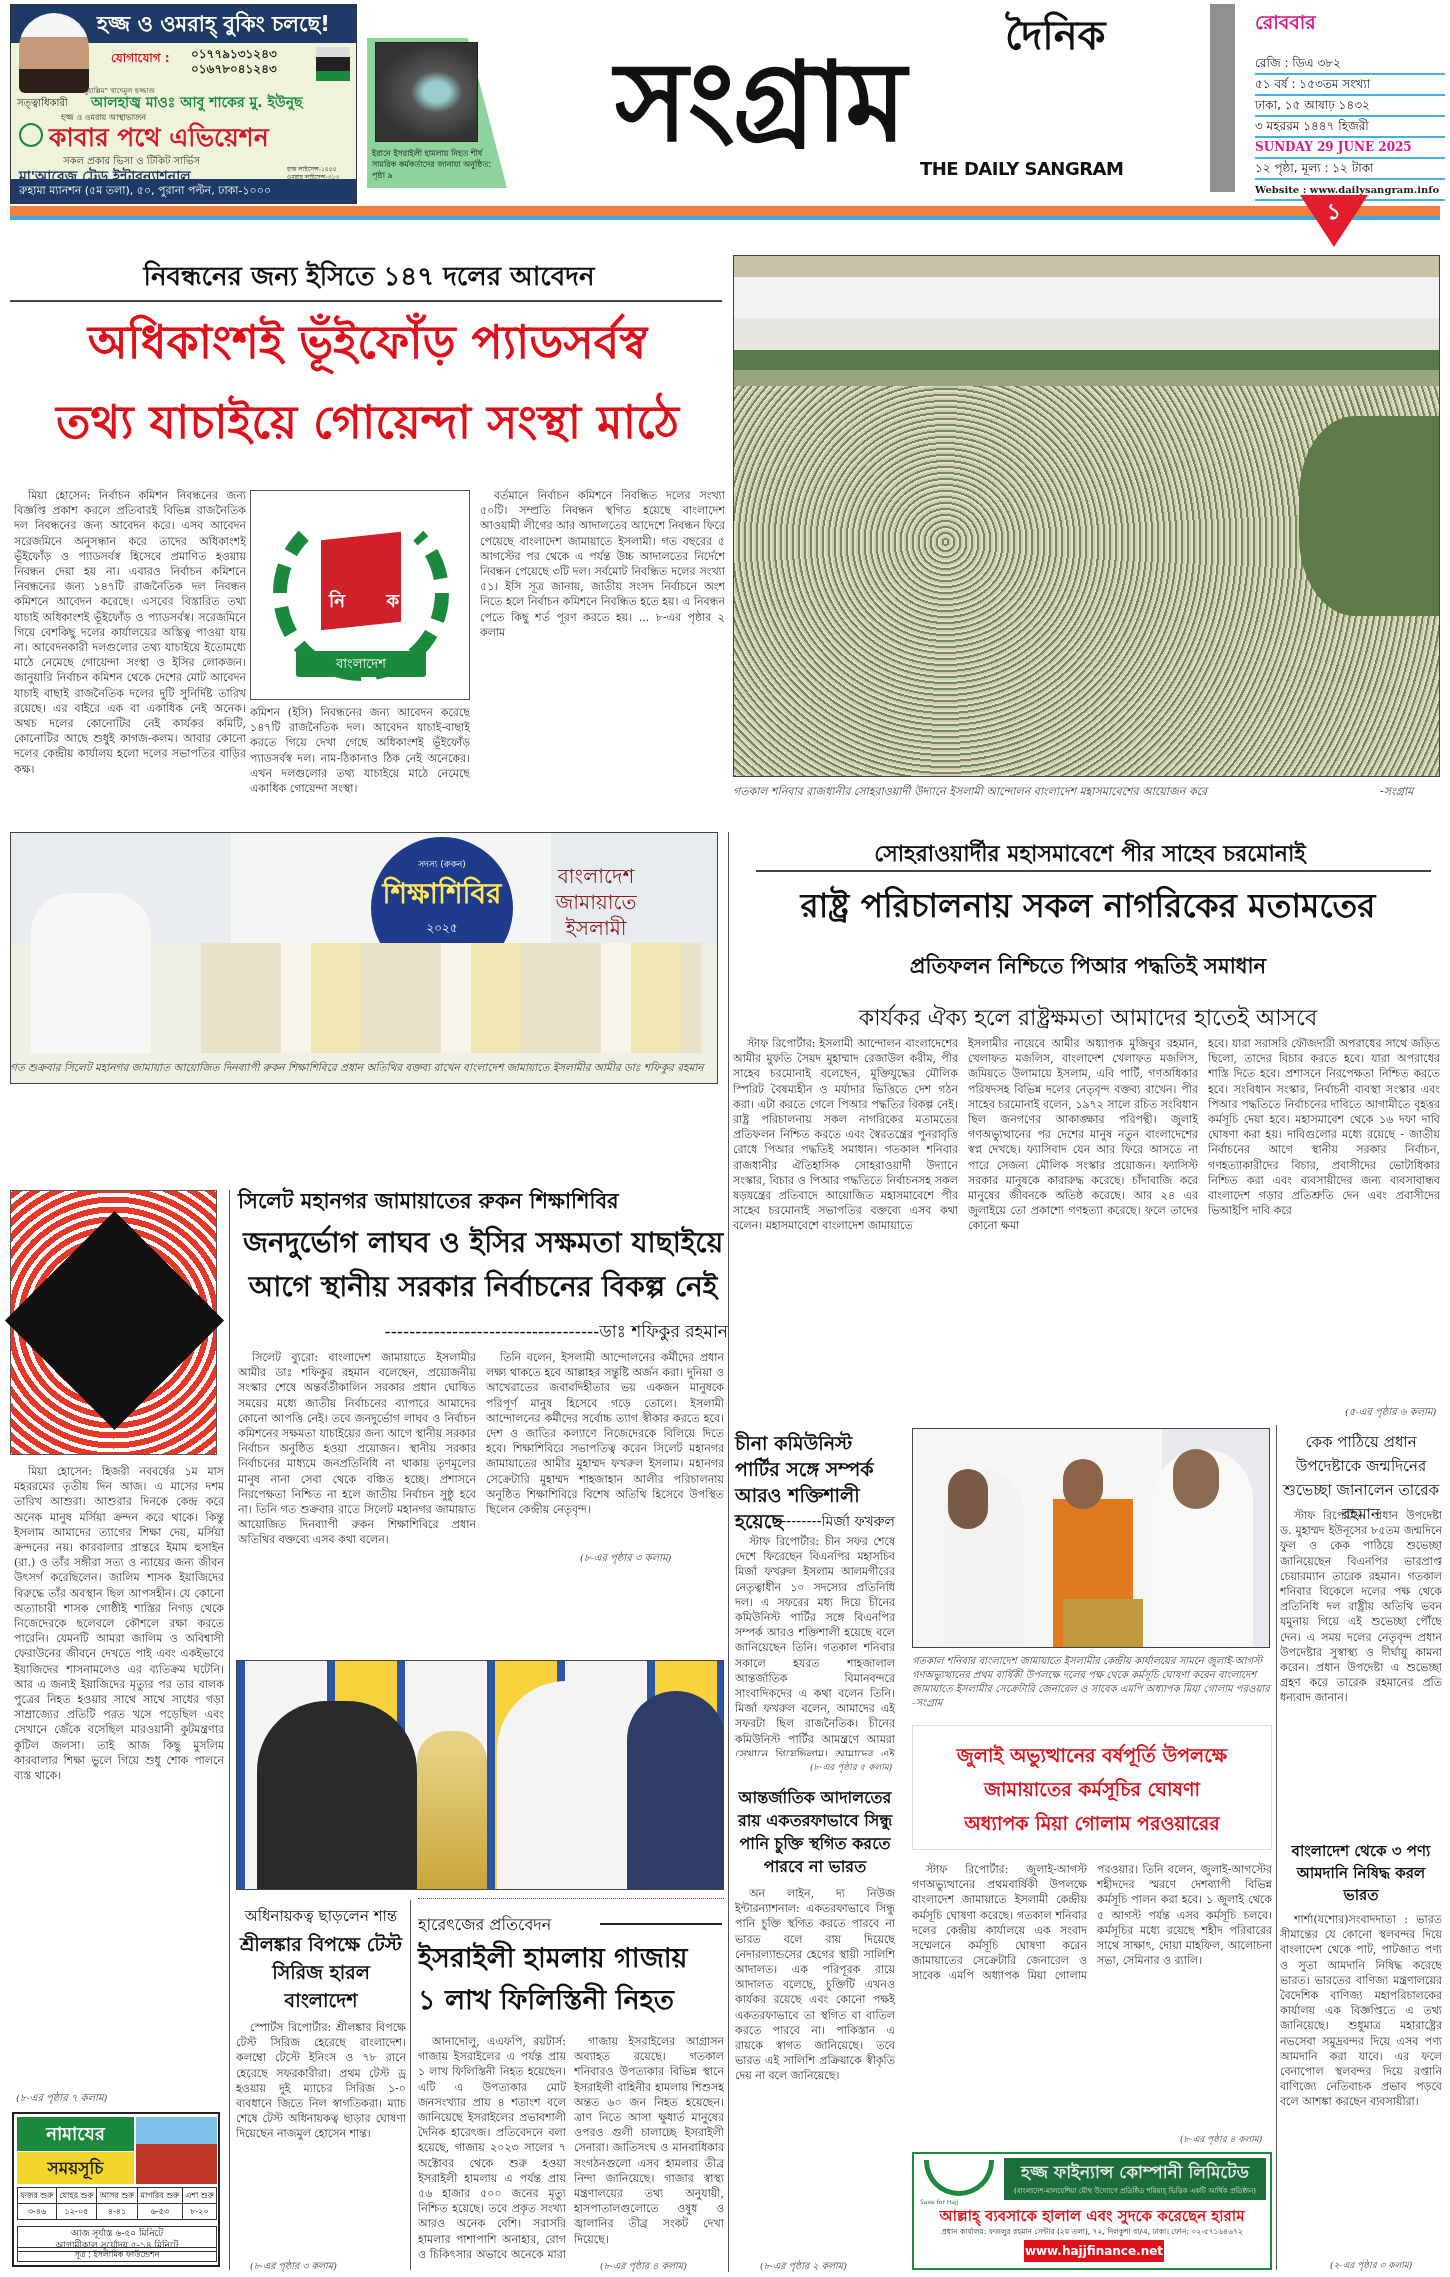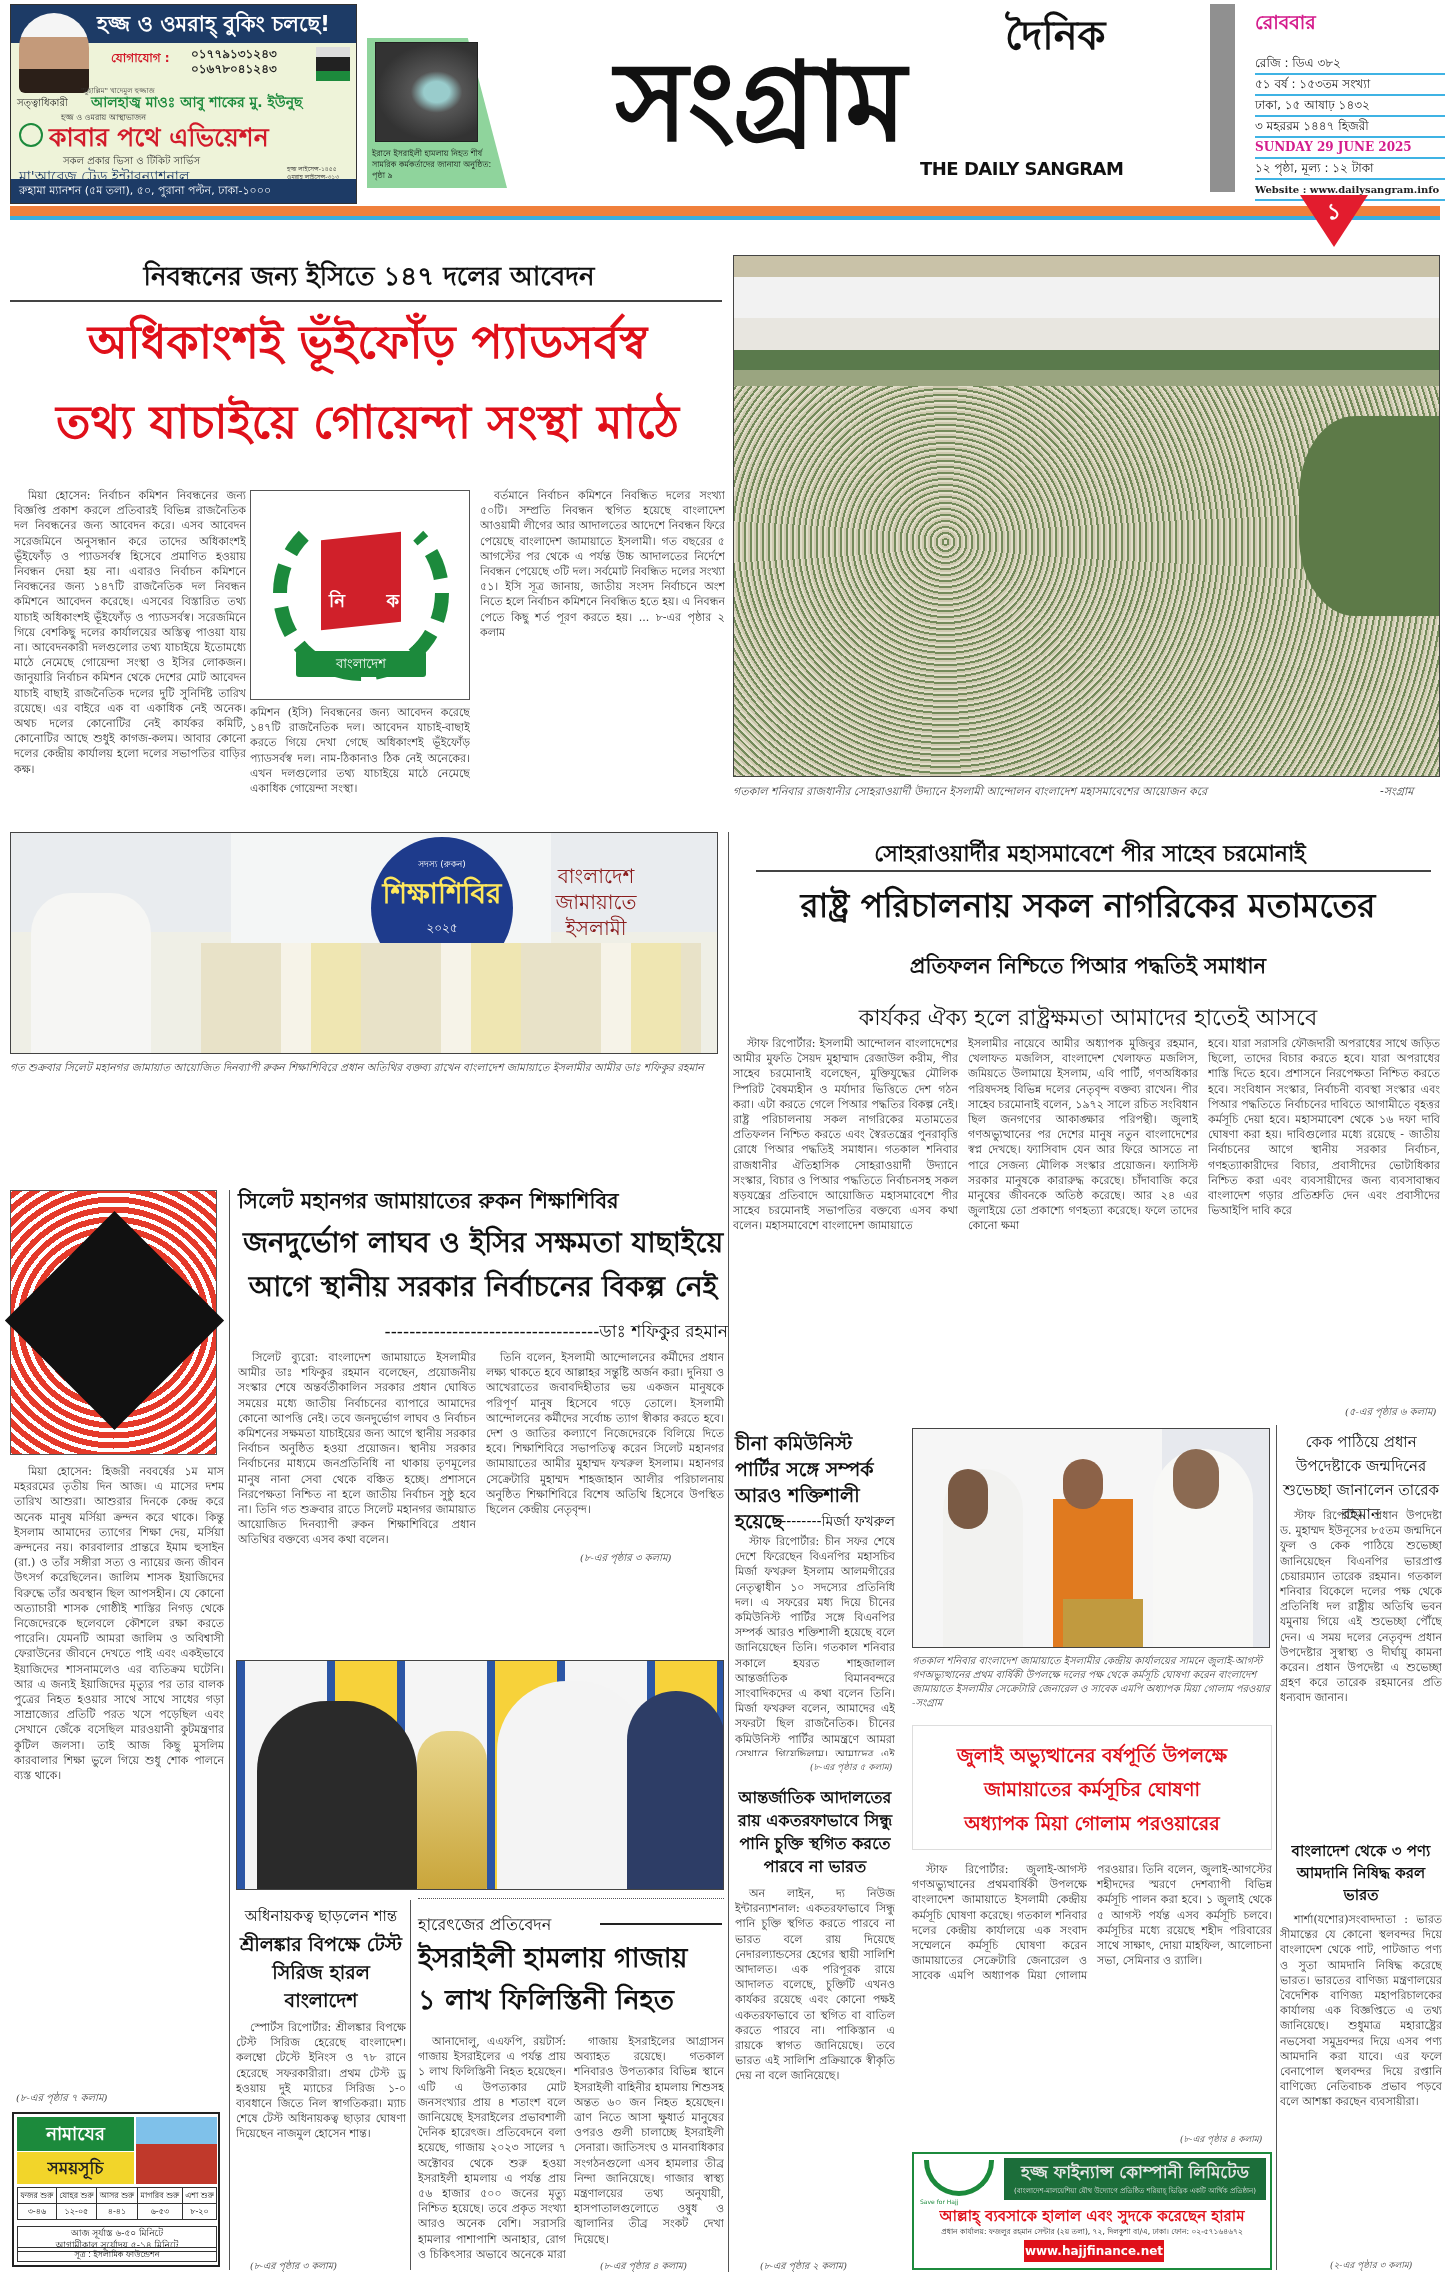--- a/index.html
+++ b/index.html
@@ -75,21 +75,21 @@
     <div>০১৬৭৮০৪১২৪৩</div>
   </div>
   <div style="position:absolute;left:305px;top:42px;width:34px;height:34px;background:linear-gradient(#ddd 0 30%,#222 30% 70%,#1c8a3c 70%)"></div>
   <div style="position:absolute;left:70px;top:80px;font-size:7px;color:#333">"মুহাল্লিম" খাদেমুল হুজ্জাজ</div>
   <div style="position:absolute;left:6px;top:90px;font-size:10px;color:#222">সত্ত্বাধিকারী</div>
   <div style="position:absolute;left:80px;top:86px;font-size:14px;font-weight:bold;color:#1c8a3c">আলহাজ্ব মাওঃ আবু শাকের মু. ইউনুছ</div>
   <div style="position:absolute;left:50px;top:106px;font-size:8px;color:#333">হজ্জ ও ওমরায় আস্থাভাজন</div>
   <div style="position:absolute;left:8px;top:118px;width:24px;height:24px;border-radius:50%;border:2px solid #1c8a3c"></div>
   <div style="position:absolute;left:38px;top:113px;font-size:25px;font-weight:bold;color:#d21a2a">কাবার পথে এভিয়েশন</div>
   <div style="position:absolute;left:52px;top:148px;font-size:10px;color:#333">সকল প্রকার ভিসা ও টিকিট সার্ভিস</div>
-  <div style="position:absolute;left:8px;top:160px;font-size:14px;font-weight:normal;color:#1d3b66">মা'আরেজ ট্রেড ইন্টারন্যাশনাল</div>
+  <div style="position:absolute;left:8px;top:160px;font-size:14px;font-weight:bold;color:#1d3b66">মা'আরেজ ট্রেড ইন্টারন্যাশনাল</div>
   <div style="position:absolute;left:276px;top:160px;font-size:6px;line-height:8px;color:#333">
     <div>হজ্জ লাইসেন্স-১৪৫৫</div>
     <div>ওমরাহ্ লাইসেন্স-৩১৩</div>
   </div>
   <div class="bottom">রুহামা ম্যানশন (৫ম তলা), ৫০, পুরানা পল্টন, ঢাকা-১০০০</div>
 </div>
 
 <div class="abs thumb-ad"></div>
 <div class="abs thumb-photo"></div>
 <div class="abs thumb-cap">ইরানে ইসরাইলী হামলায় নিহত শীর্ষ সামরিক কর্মকর্তাদের জানাযা অনুষ্ঠিত: পৃষ্ঠা ৯</div>
@@ -157,21 +157,21 @@
     <p>স্টাফ রিপোর্টার: ইসলামী আন্দোলন বাংলাদেশের আমীর মুফতি সৈয়দ মুহাম্মাদ রেজাউল করীম, পীর সাহেব চরমোনাই বলেছেন, মুক্তিযুদ্ধের মৌলিক স্পিরিট বৈষম্যহীন ও মর্যাদার ভিত্তিতে দেশ গঠন করা। এটা করতে গেলে পিআর পদ্ধতির বিকল্প নেই। রাষ্ট্র পরিচালনায় সকল নাগরিকের মতামতের প্রতিফলন নিশ্চিত করতে এবং স্বৈরতন্ত্রের পুনরাবৃত্তি রোধে পিআর পদ্ধতিই সমাধান। গতকাল শনিবার রাজধানীর ঐতিহাসিক সোহরাওয়ার্দী উদ্যানে সংস্কার, বিচার ও পিআর পদ্ধতিতে নির্বাচনসহ সকল ষড়যন্ত্রের প্রতিবাদে আয়োজিত মহাসমাবেশে পীর সাহেব চরমোনাই সভাপতির বক্তব্যে এসব কথা বলেন। মহাসমাবেশে বাংলাদেশ জামায়াতে</p>
   </div>
 <div class="abs bodytext" style="left:968px;top:1036px;width:230px;height:380px">
     <p style="text-indent:0">ইসলামীর নায়েবে আমীর অধ্যাপক মুজিবুর রহমান, খেলাফত মজলিস, বাংলাদেশ খেলাফত মজলিস, জমিয়তে উলামায়ে ইসলাম, এবি পার্টি, গণঅধিকার পরিষদসহ বিভিন্ন দলের নেতৃবৃন্দ বক্তব্য রাখেন। পীর সাহেব চরমোনাই বলেন, ১৯৭২ সালে রচিত সংবিধান ছিল জনগণের আকাঙ্ক্ষার পরিপন্থী। জুলাই গণঅভ্যুত্থানের পর দেশের মানুষ নতুন বাংলাদেশের স্বপ্ন দেখছে। ফ্যাসিবাদ যেন আর ফিরে আসতে না পারে সেজন্য মৌলিক সংস্কার প্রয়োজন। ফ্যাসিস্ট সরকার মানুষকে কারারুদ্ধ করেছে। চাঁদাবাজি করে মানুষের জীবনকে অতিষ্ঠ করেছে। আর ২৪ এর জুলাইয়ে তো প্রকাশ্যে গণহত্যা করেছে। ফলে তাদের কোনো ক্ষমা</p>
   </div>
 <div class="abs bodytext" style="left:1208px;top:1036px;width:232px;height:370px">
     <p style="text-indent:0">হবে। যারা সরাসরি ফৌজদারী অপরাধের সাথে জড়িত ছিলো, তাদের বিচার করতে হবে। যারা অপরাধের শাস্তি দিতে হবে। প্রশাসনে নিরপেক্ষতা নিশ্চিত করতে হবে। সংবিধান সংস্কার, নির্বাচনী ব্যবস্থা সংস্কার এবং পিআর পদ্ধতিতে নির্বাচনের দাবিতে আগামীতে বৃহত্তর কর্মসূচি দেয়া হবে। মহাসমাবেশ থেকে ১৬ দফা দাবি ঘোষণা করা হয়। দাবিগুলোর মধ্যে রয়েছে - জাতীয় নির্বাচনের আগে স্থানীয় সরকার নির্বাচন, গণহত্যাকারীদের বিচার, প্রবাসীদের ভোটাধিকার নিশ্চিত করা এবং ব্যবসায়ীদের জন্য ব্যবসাবান্ধব বাংলাদেশ গড়ার প্রতিশ্রুতি দেন এবং প্রবাসীদের ভিআইপি দাবি করে</p>
   </div>
 <div class="abs caption" style="left:1345px;top:1404px;font-size:10px">(৫-এর পৃষ্ঠার ৬ কলাম)</div>
 
-<div class="abs photo" style="left:10px;top:832px;width:708px;height:222px;background:linear-gradient(180deg,#e9ecef 0 45%,#efefe6 45%)">
+<div class="abs photo" style="left:10px;top:832px;width:708px;height:252px;background:linear-gradient(180deg,#e9ecef 0 45%,#efefe6 45%)">
   <div style="position:absolute;left:220px;top:0;width:320px;height:148px;background:#f4f6f6"></div>
   <div style="position:absolute;left:360px;top:4px;width:142px;height:142px;border-radius:50%;background:#1e3b8c;color:#ffe85c;text-align:center">
     <div style="font-size:9px;color:#fff;margin-top:20px">সদস্য (রুকন)</div>
     <div style="font-size:28px;font-weight:bold;">শিক্ষাশিবির</div>
     <div style="font-size:12px;color:#fff">২০২৫</div>
   </div>
   <div style="position:absolute;left:530px;top:30px;width:110px;font-size:20px;color:#8a1c1c;line-height:26px;text-align:center">বাংলাদেশ জামায়াতে ইসলামী</div>
   <div style="position:absolute;left:20px;top:60px;width:120px;height:160px;background:#f6f6f4;border-radius:40px 40px 0 0"></div>
   <div style="position:absolute;left:190px;top:110px;width:500px;height:110px;background:repeating-linear-gradient(90deg,#e8e2c8 0 80px,#f6f3e8 80px 110px,#efe6b2 110px 160px)"></div>
 </div>

